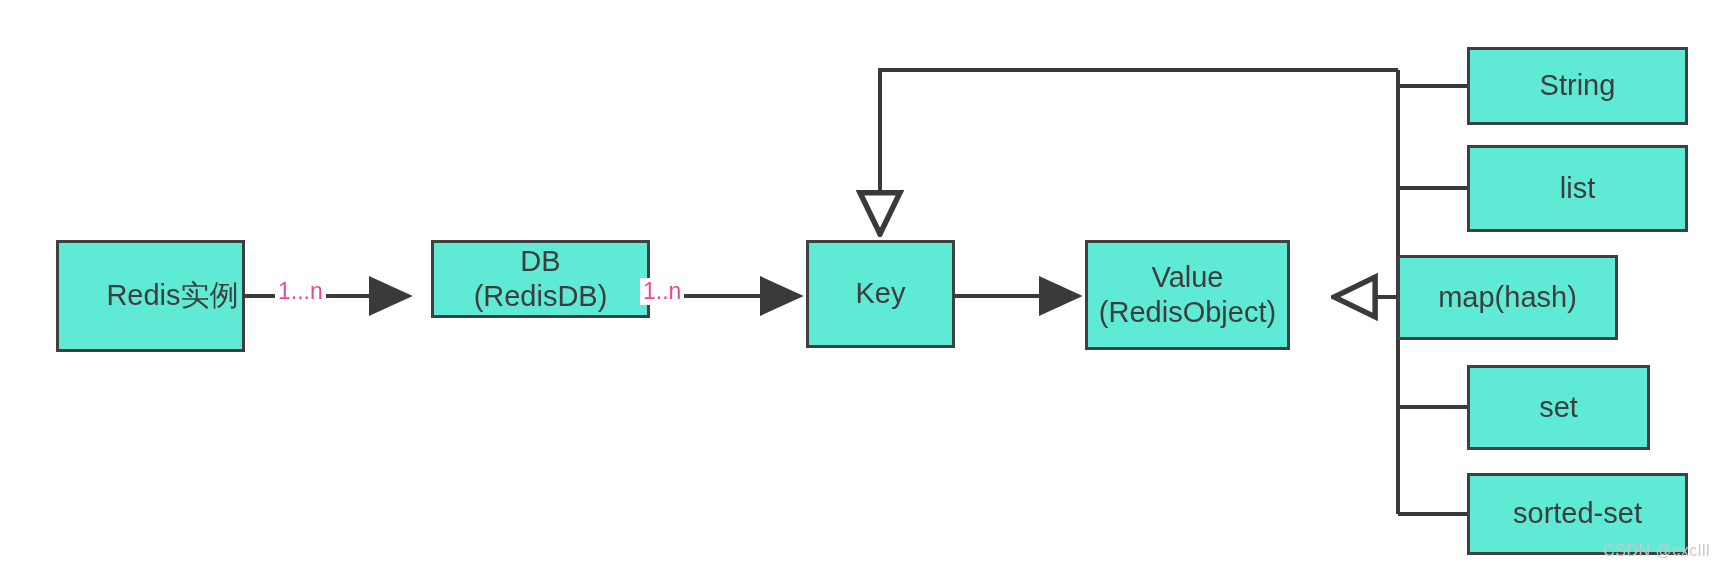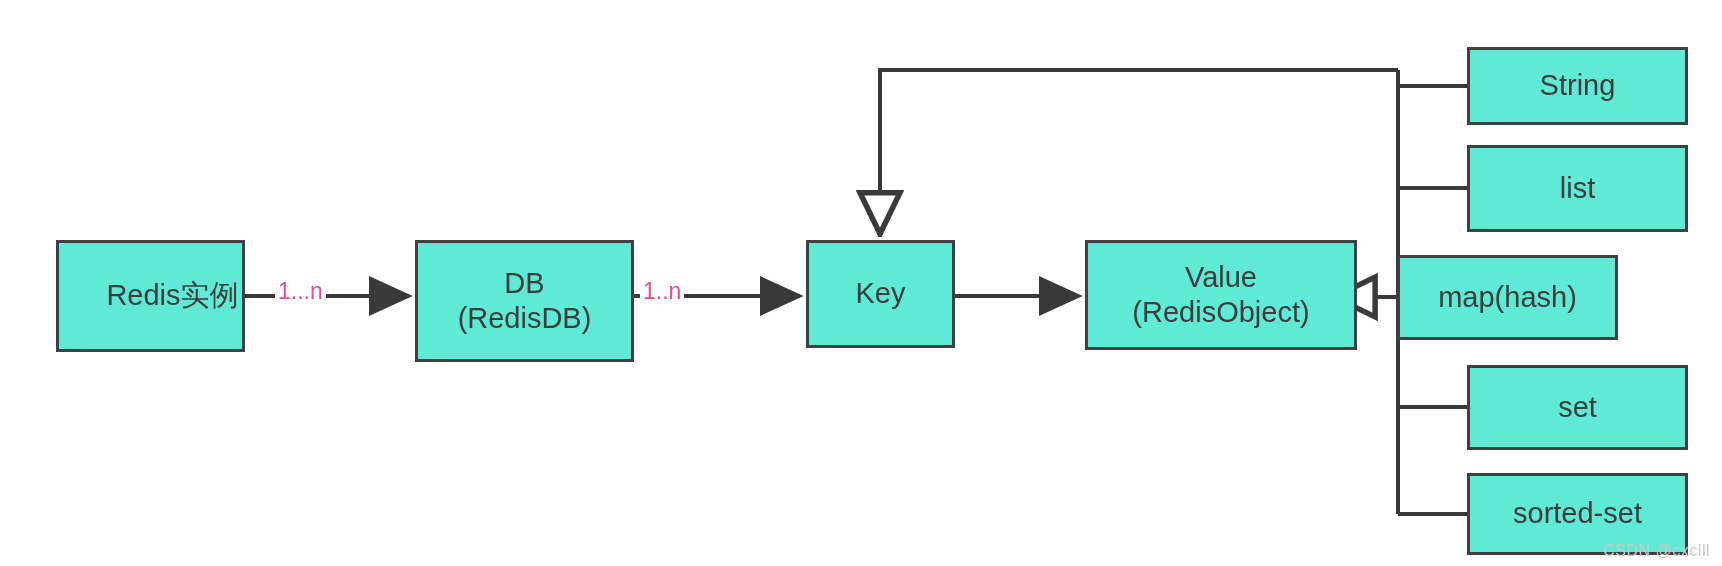--- a/index.html
+++ b/index.html
@@ -101,47 +101,47 @@
       <line x1="1398" y1="297" x2="1334" y2="297" marker-end="url(#arrow-open)"></line>
 
       <path d="M 1398 70 L 880 70 L 880 234" marker-end="url(#arrow-open)"></path>
     </g>
   </svg>
 
   <div class="node node-main" style="left:56px; top:240px; width:189px; height:112px;padding-left:44px;">
     <span class="label">Redis实例</span>
   </div>
 
-  <div class="node node-main" style="left:415px; top:240px; width:219px; height:122px;">
+  <div class="node node-main" style="left:431px; top:240px; width:219px; height:78px;">
     <span class="label">DB
 (RedisDB)</span>
   </div>
 
   <div class="node node-main" style="left:806px; top:240px; width:149px; height:108px;">
     <span class="label">Key</span>
   </div>
 
-  <div class="node node-main" style="left:1085px; top:240px; width:272px; height:110px;">
+  <div class="node node-main" style="left:1085px; top:240px; width:205px; height:110px;">
     <span class="label">Value
 (RedisObject)</span>
   </div>
 
   <div class="node node-type" style="left:1467px; top:47px; width:221px; height:78px;">
     <span class="label">String</span>
   </div>
 
   <div class="node node-type" style="left:1467px; top:145px; width:221px; height:87px;">
     <span class="label">list</span>
   </div>
 
   <div class="node node-type" style="left:1397px; top:255px; width:221px; height:85px;">
     <span class="label">map(hash)</span>
   </div>
 
-  <div class="node node-type" style="left:1467px; top:365px; width:221px; height:85px;">
+  <div class="node node-type" style="left:1467px; top:365px; width:183px; height:85px;">
     <span class="label">set</span>
   </div>
 
   <div class="node node-type" style="left:1467px; top:473px; width:221px; height:82px;">
     <span class="label">sorted-set</span>
   </div>
 
   <div class="edge-label" style="left:275px; top:278px;">1...n</div>
 
   <div class="edge-label" style="left:640px; top:278px;">1..n</div>

